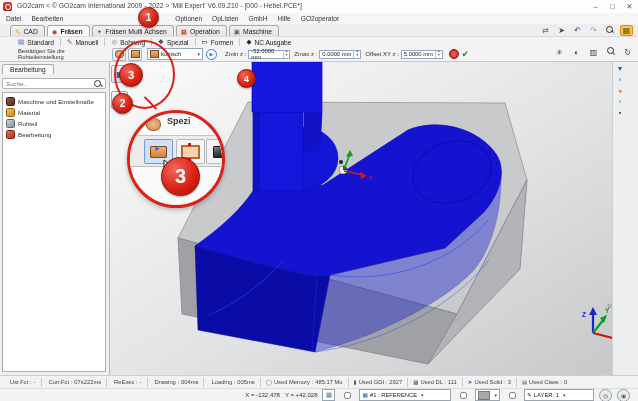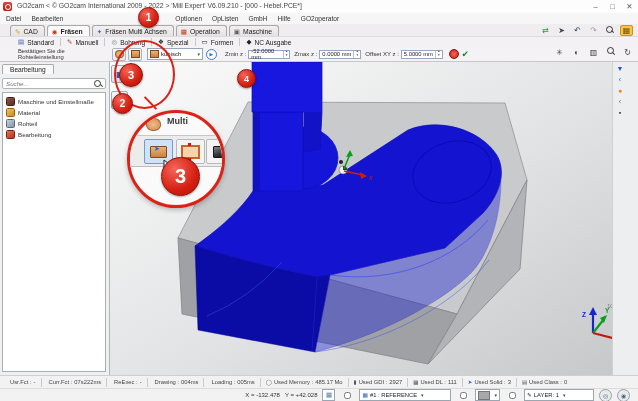--- a/index.html
+++ b/index.html
@@ -438,21 +438,21 @@
 
   <div class="badge" style="left:138px;top:7px;width:19px;height:19px;font-size:10px;">1</div>
   <div class="badge" style="left:112px;top:93px;width:19px;height:19px;font-size:10px;">2</div>
   <div class="ring"></div>
   <div class="badge" style="left:119px;top:63px;width:22px;height:22px;font-size:11px;">3</div>
   <div class="tail"></div>
   <div class="badge" style="left:237px;top:69px;width:17px;height:17px;font-size:9px;">4</div>
 
   <div class="maglens">
     <div class="mgblob"></div>
-    <div class="mglabel">Multi</div>
+    <div class="mglabel">Spezi</div>
     <div class="mgstrip"></div>
     <div class="mgbtn sel" style="left:14px;">
         <span class="ic-box">
           <span>➤</span>
         </span>
       </div>
     <div class="mgbtn" style="left:46px;">
         <span class="ic-frame">
           <i class="t"></i>
           <i class="b"></i>

